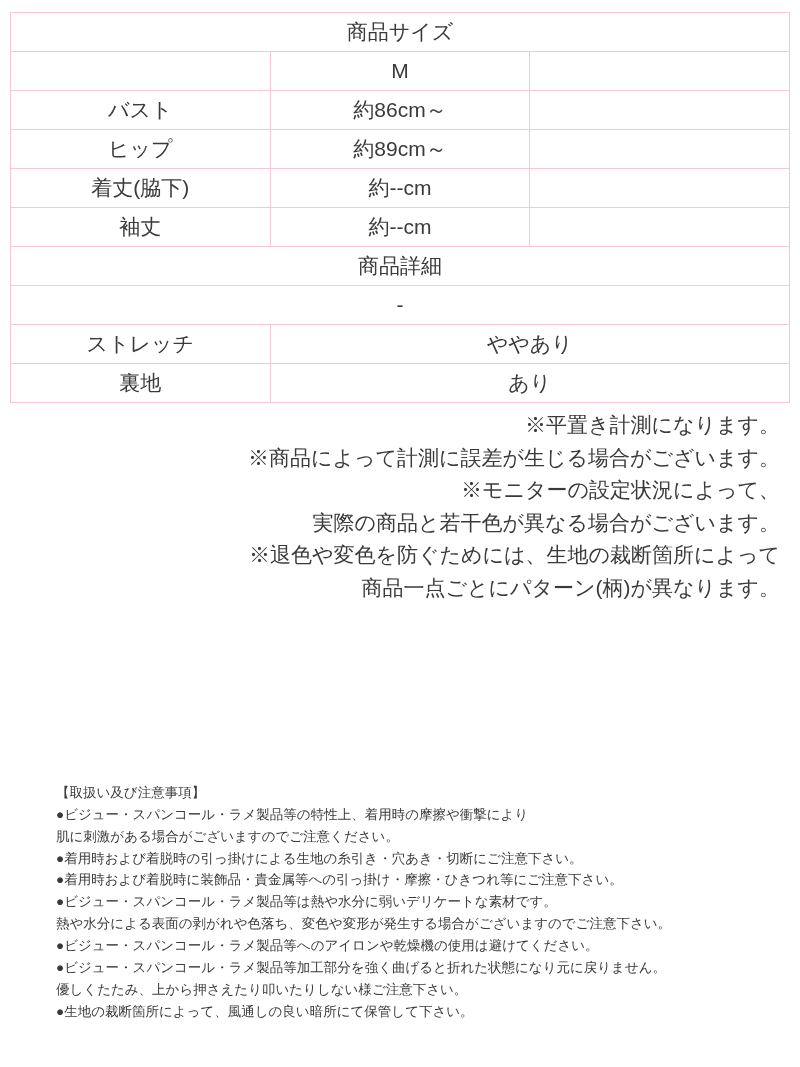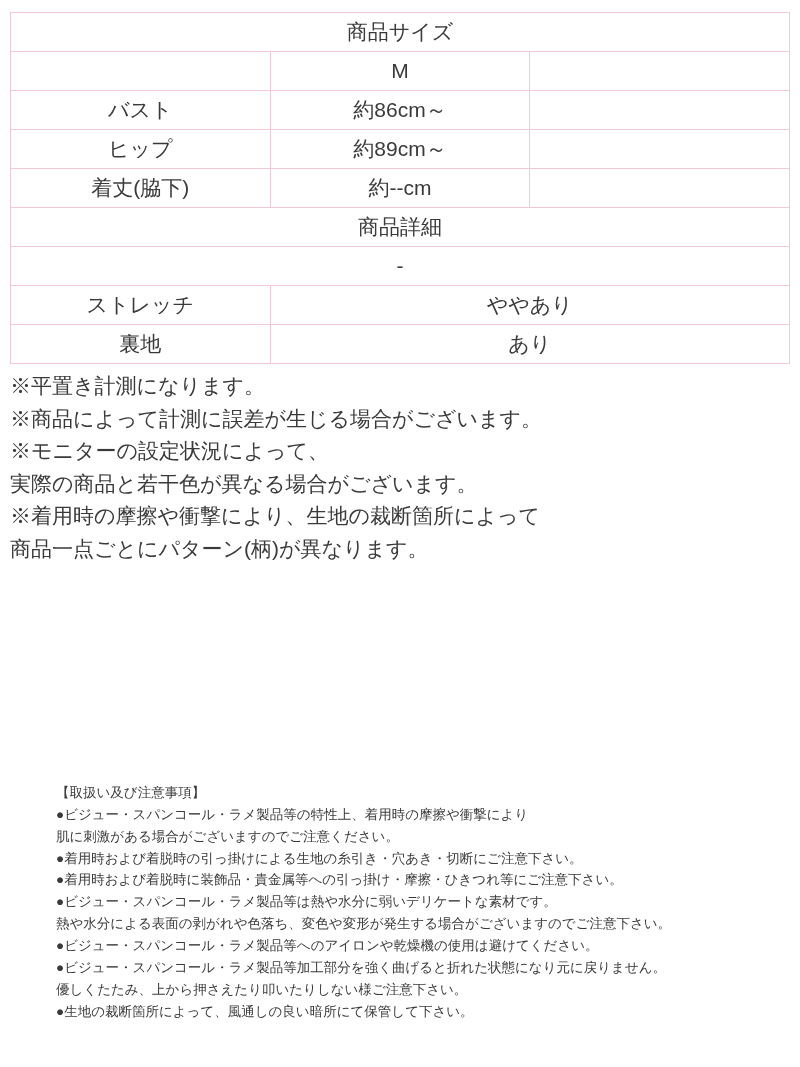--- a/index.html
+++ b/index.html
@@ -39,21 +39,21 @@
   }
   td.col-label { width: 270px; }
   td.col-val   { width: 250px; }
   td.col-blank { width: 260px; }
   .title-row td {
     font-size: 22px;
     height: 41px;
   }
   .notes {
     margin-top: 6px;
-    text-align: left;
+    text-align: right;
     font-size: 21px;
     color: #3a3a3a;
     line-height: 1.55;
   }
   .notes div { white-space: nowrap; }
   .care {
     position: absolute;
     left: 36px;
     top: 782px;
     font-size: 13.5px;
@@ -85,20 +85,25 @@
       <tr>
         <td class="col-label">ヒップ</td>
         <td class="col-val">約89cm～</td>
         <td class="col-blank"></td>
       </tr>
       <tr>
         <td class="col-label">着丈(脇下)</td>
         <td class="col-val">約--cm</td>
         <td class="col-blank"></td>
       </tr>
+      <tr>
+        <td class="col-label">袖丈</td>
+        <td class="col-val">約--cm</td>
+        <td class="col-blank"></td>
+      </tr>
       <tr class="title-row">
         <td colspan="3">商品詳細</td>
       </tr>
       <tr>
         <td colspan="3">-</td>
       </tr>
       <tr>
         <td class="col-label">ストレッチ</td>
         <td colspan="2">ややあり</td>
       </tr>
@@ -107,21 +112,21 @@
         <td colspan="2">あり</td>
       </tr>
     </tbody>
   </table>
 
   <div class="notes">
     <div>※平置き計測になります。</div>
     <div>※商品によって計測に誤差が生じる場合がございます。</div>
     <div>※モニターの設定状況によって、</div>
     <div>実際の商品と若干色が異なる場合がございます。</div>
-    <div>※着用時の摩擦や衝撃により、生地の裁断箇所によって</div>
+    <div>※退色や変色を防ぐためには、生地の裁断箇所によって</div>
     <div>商品一点ごとにパターン(柄)が異なります。</div>
   </div>
 
   <div class="care">
     <div>【取扱い及び注意事項】</div>
     <div>●ビジュー・スパンコール・ラメ製品等の特性上、着用時の摩擦や衝撃により</div>
     <div>肌に刺激がある場合がございますのでご注意ください。</div>
     <div>●着用時および着脱時の引っ掛けによる生地の糸引き・穴あき・切断にご注意下さい。</div>
     <div>●着用時および着脱時に装飾品・貴金属等への引っ掛け・摩擦・ひきつれ等にご注意下さい。</div>
     <div>●ビジュー・スパンコール・ラメ製品等は熱や水分に弱いデリケートな素材です。</div>

